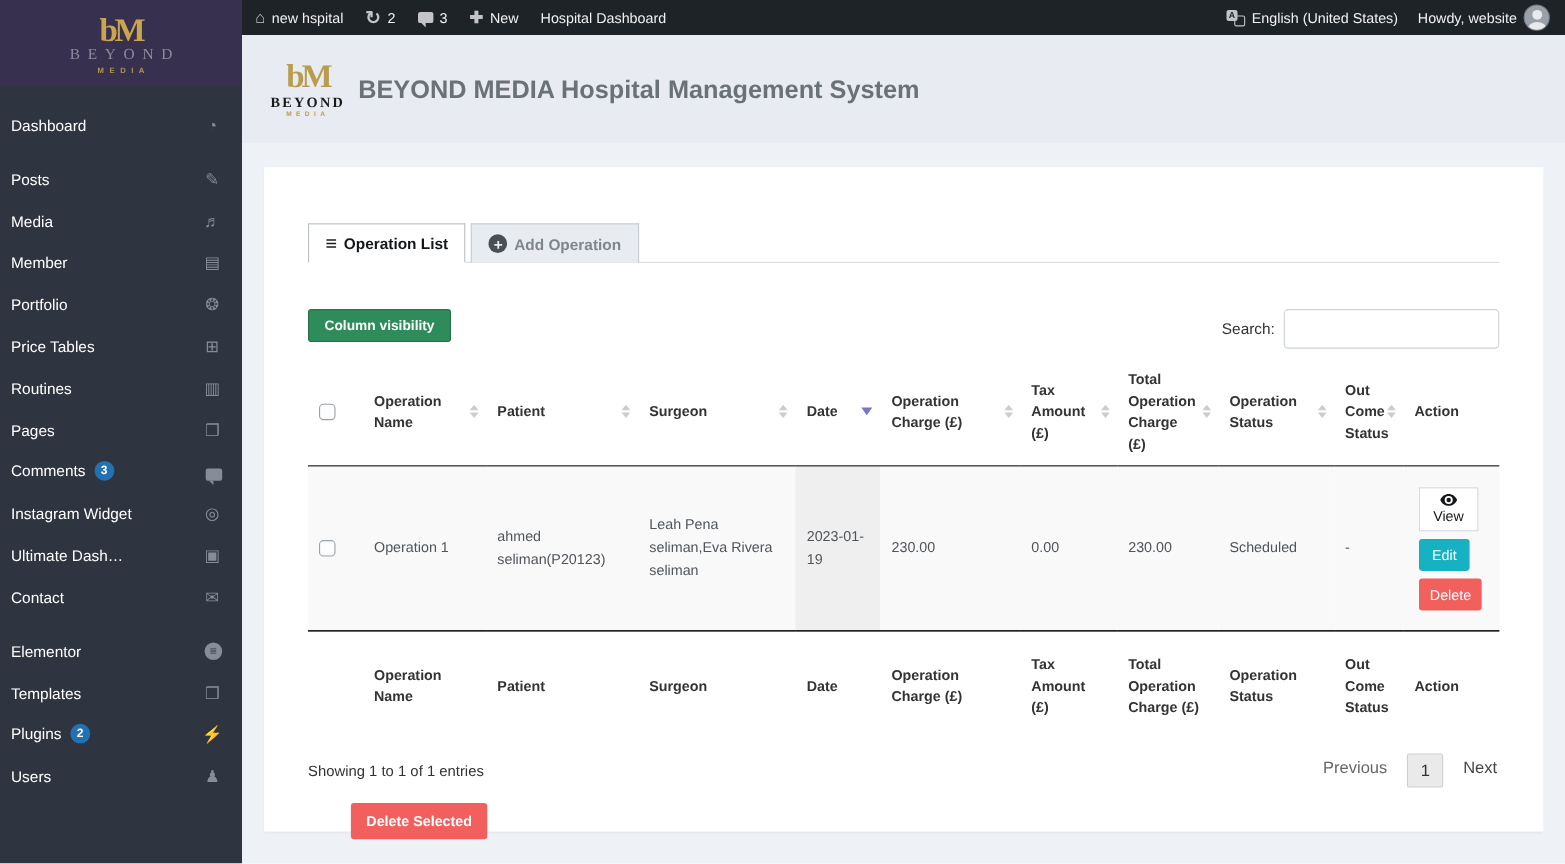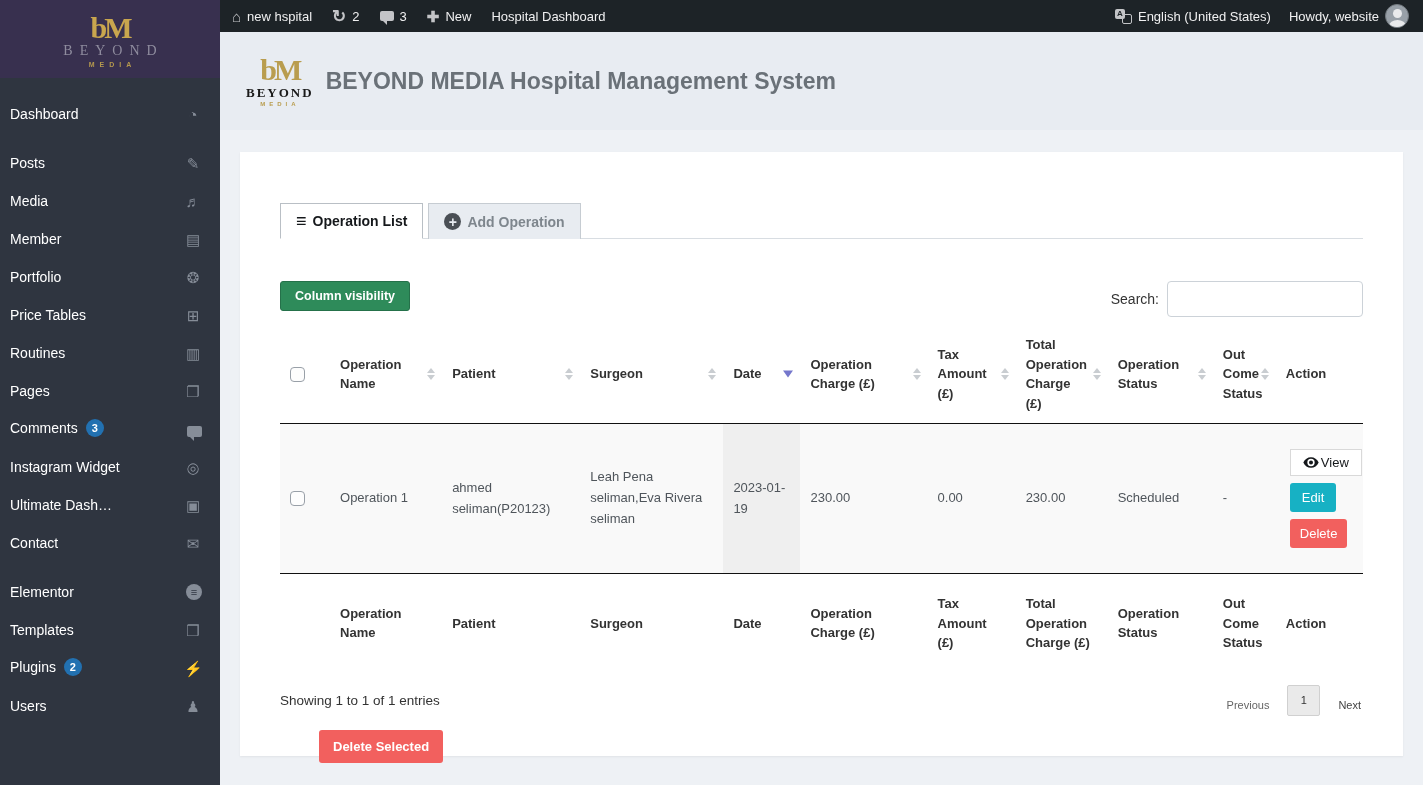--- a/index.html
+++ b/index.html
@@ -91,28 +91,28 @@
   .optable tfoot th{font-size:13px; font-weight:bold; color:#333; text-align:left; vertical-align:middle; padding:20px 10px; line-height:1.5; height:96px;}
   .sort{position:absolute; right:7px; top:50%; transform:translateY(-50%); display:flex; flex-direction:column; gap:2px;}
   .sort .up{width:0;height:0;border-left:4px solid transparent;border-right:4px solid transparent;border-bottom:5px solid #c9cdd1;}
   .sort .down{width:0;height:0;border-left:4px solid transparent;border-right:4px solid transparent;border-top:5px solid #c9cdd1;}
   .sort .down.active{border-left-width:5px;border-right-width:5px;border-top:7px solid #7577cc;}
   input[type="checkbox"]{appearance:none; -webkit-appearance:none; width:15px; height:15px; border:1px solid #99a0a8;
     border-radius:4px; background:#fdfdfd; cursor:pointer; vertical-align:middle;}
 
   .action-stack{display:flex; flex-direction:column; gap:7px; align-items:flex-start; padding-left:4px;}
   .btn-view{background:#fff; border:1px solid #d9d9d9; color:#15181b; font-size:13px; padding:5px 12px;
-    display:flex; flex-direction:row; align-items:center; gap:2px; border-radius:0;}
+    display:flex; flex-direction:column; align-items:center; gap:2px; border-radius:0;}
   .btn-edit{background:#17b1c4; color:#fff; font-size:13px; padding:7px 12px;}
   .btn-del{background:#f2605e; color:#fff; font-size:13px; padding:7px 10px;}
 
   
   .table-meta{margin-top:12px; display:flex; align-items:center; justify-content:space-between;}
   .info-text{font-size:13.5px; color:#333;}
-  .pagination{display:flex; align-items:flex-end; gap:16px; font-size:11px;}
+  .pagination{display:flex; align-items:flex-start; gap:16px; font-size:15px;}
   .page-link{color:#666; cursor:pointer; padding:5px 2px;}
   .page-link.next{color:#444;}
   .page-current{min-width:33px; height:31px; background:#eaeaea; border:1px solid #d0d0d0; border-radius:2px;
     display:flex; align-items:center; justify-content:center; color:#333; cursor:pointer;}
   .delete-selected{margin-top:14px;margin-left:39px;}
   .btn-red-lg{background:#f2605e; color:#fff; font-size:13px; font-weight:bold; padding:9px 14px;}
 
   .eye-svg{display:block;}
 </style>
 </head>

